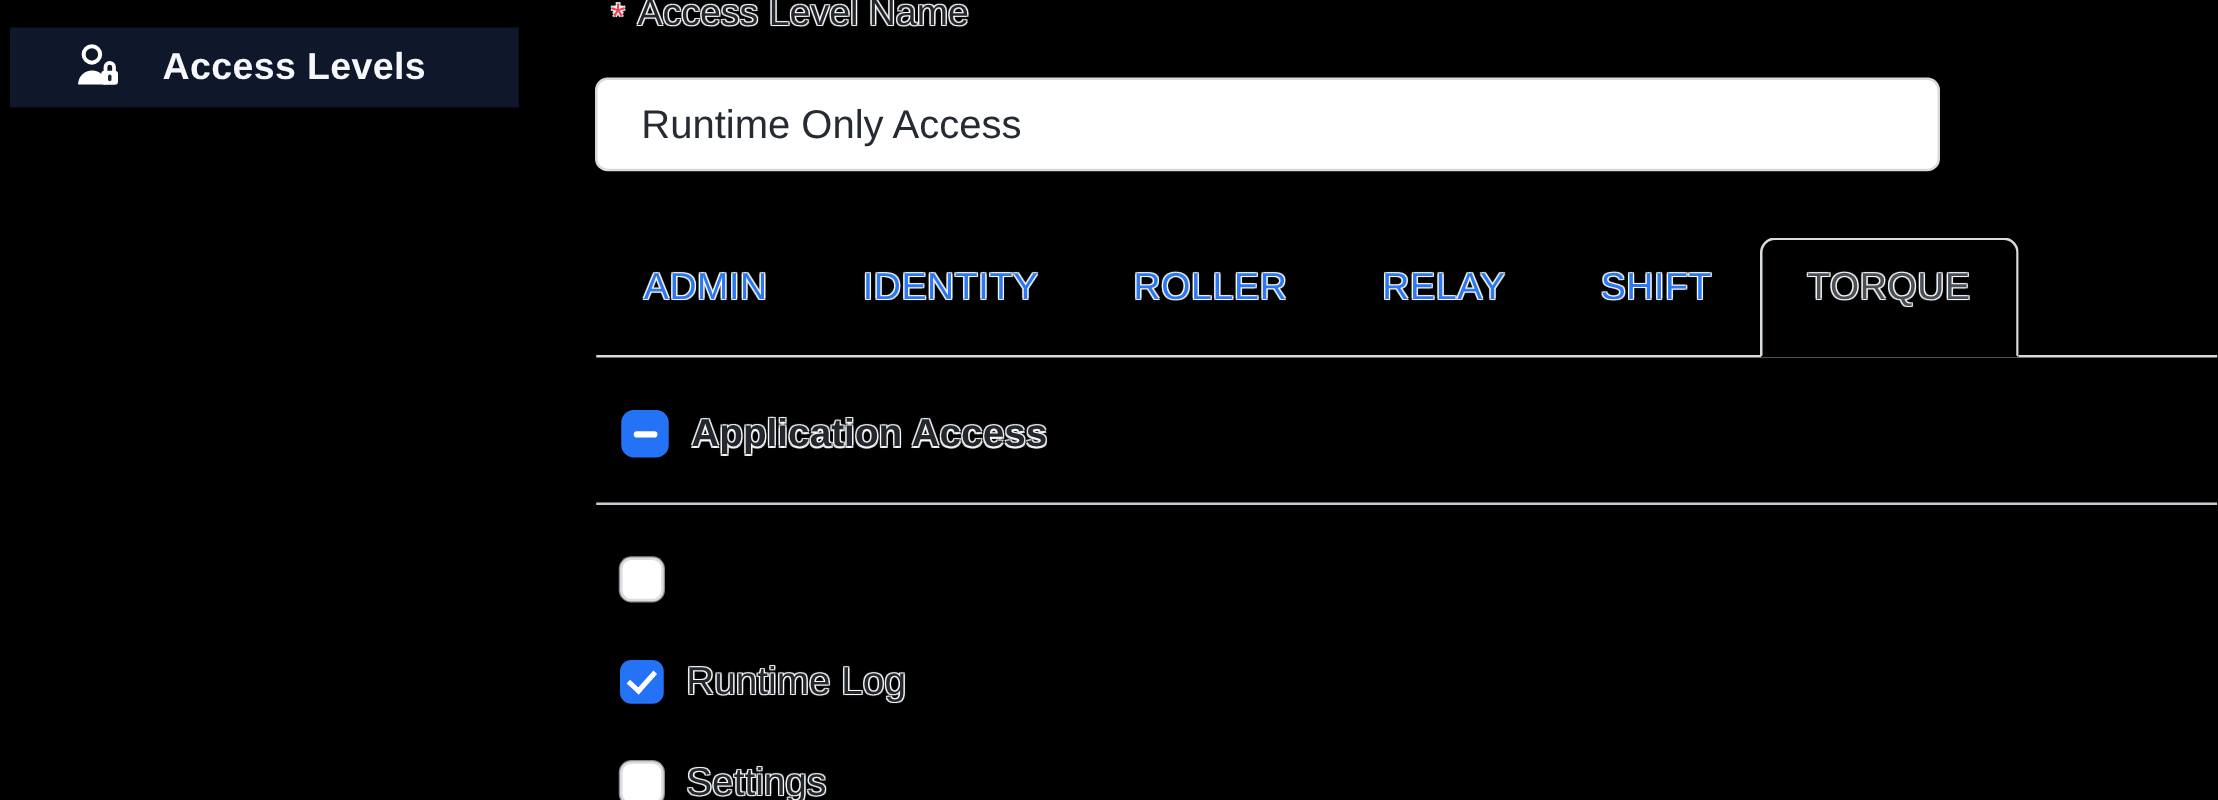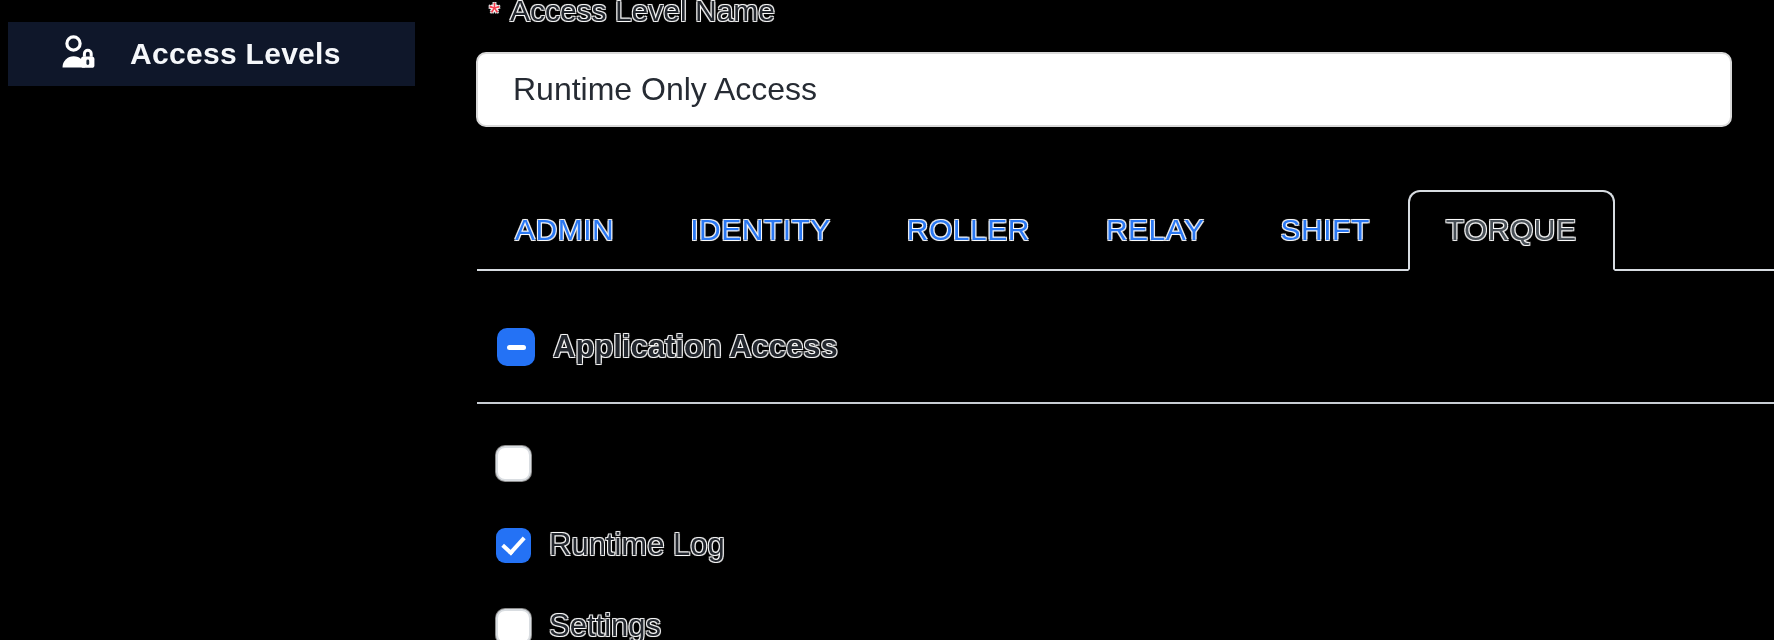--- a/index.html
+++ b/index.html
@@ -26,32 +26,32 @@
        0 0 2px rgba(255,255,255,.7);
   }
   
   .field-label-row{
     position:absolute;left:489px;top:-6px;display:flex;align-items:flex-start;
     font-size:30px;color:#23272e;white-space:nowrap;
   }
   .required-mark{color:#f43f4f;margin-right:10px;font-size:28px;padding-top:3px;}
   
   .name-input{
-    position:absolute;left:476px;top:52px;width:1256px;height:75px;
+    position:absolute;left:476px;top:62px;width:1076px;height:75px;
     box-sizing:border-box;background:#fff;border:2px solid #d9d9d9;border-radius:10px;
     padding:0 30px 0 35px;font-family:"Liberation Sans",sans-serif;
     font-size:32px;color:#262b33;outline:none;
   }
   
   .tabs-row{
     position:absolute;left:477px;top:190px;width:1330px;
     display:flex;align-items:stretch;border-bottom:2px solid #d7dce1;
   }
   .tab{
-    padding:20px 36px 21px;font-size:30px;font-weight:500;line-height:36px;
+    padding:20px 36px 36px;font-size:30px;font-weight:500;line-height:36px;
     color:#2b78f2;letter-spacing:.5px;border:2px solid transparent;
     border-radius:12px 12px 0 0;margin-bottom:-2px;cursor:pointer;white-space:nowrap;
     text-decoration:none;
   }
   .tab.active{
     color:#495057;background:#000;
     border-color:#d7dce1 #d7dce1 #000 #d7dce1;
   }
   
   .perm-row{position:absolute;display:flex;align-items:center;gap:18px;}

